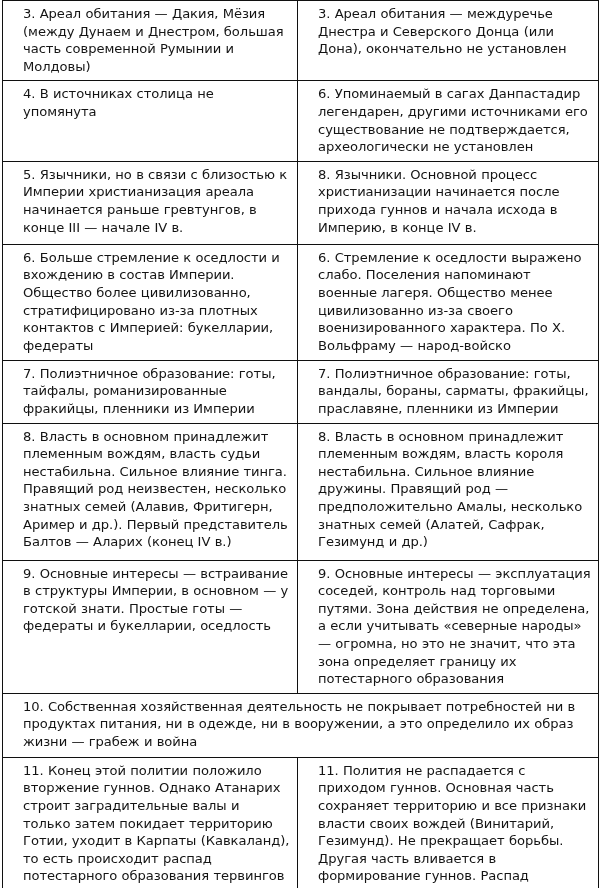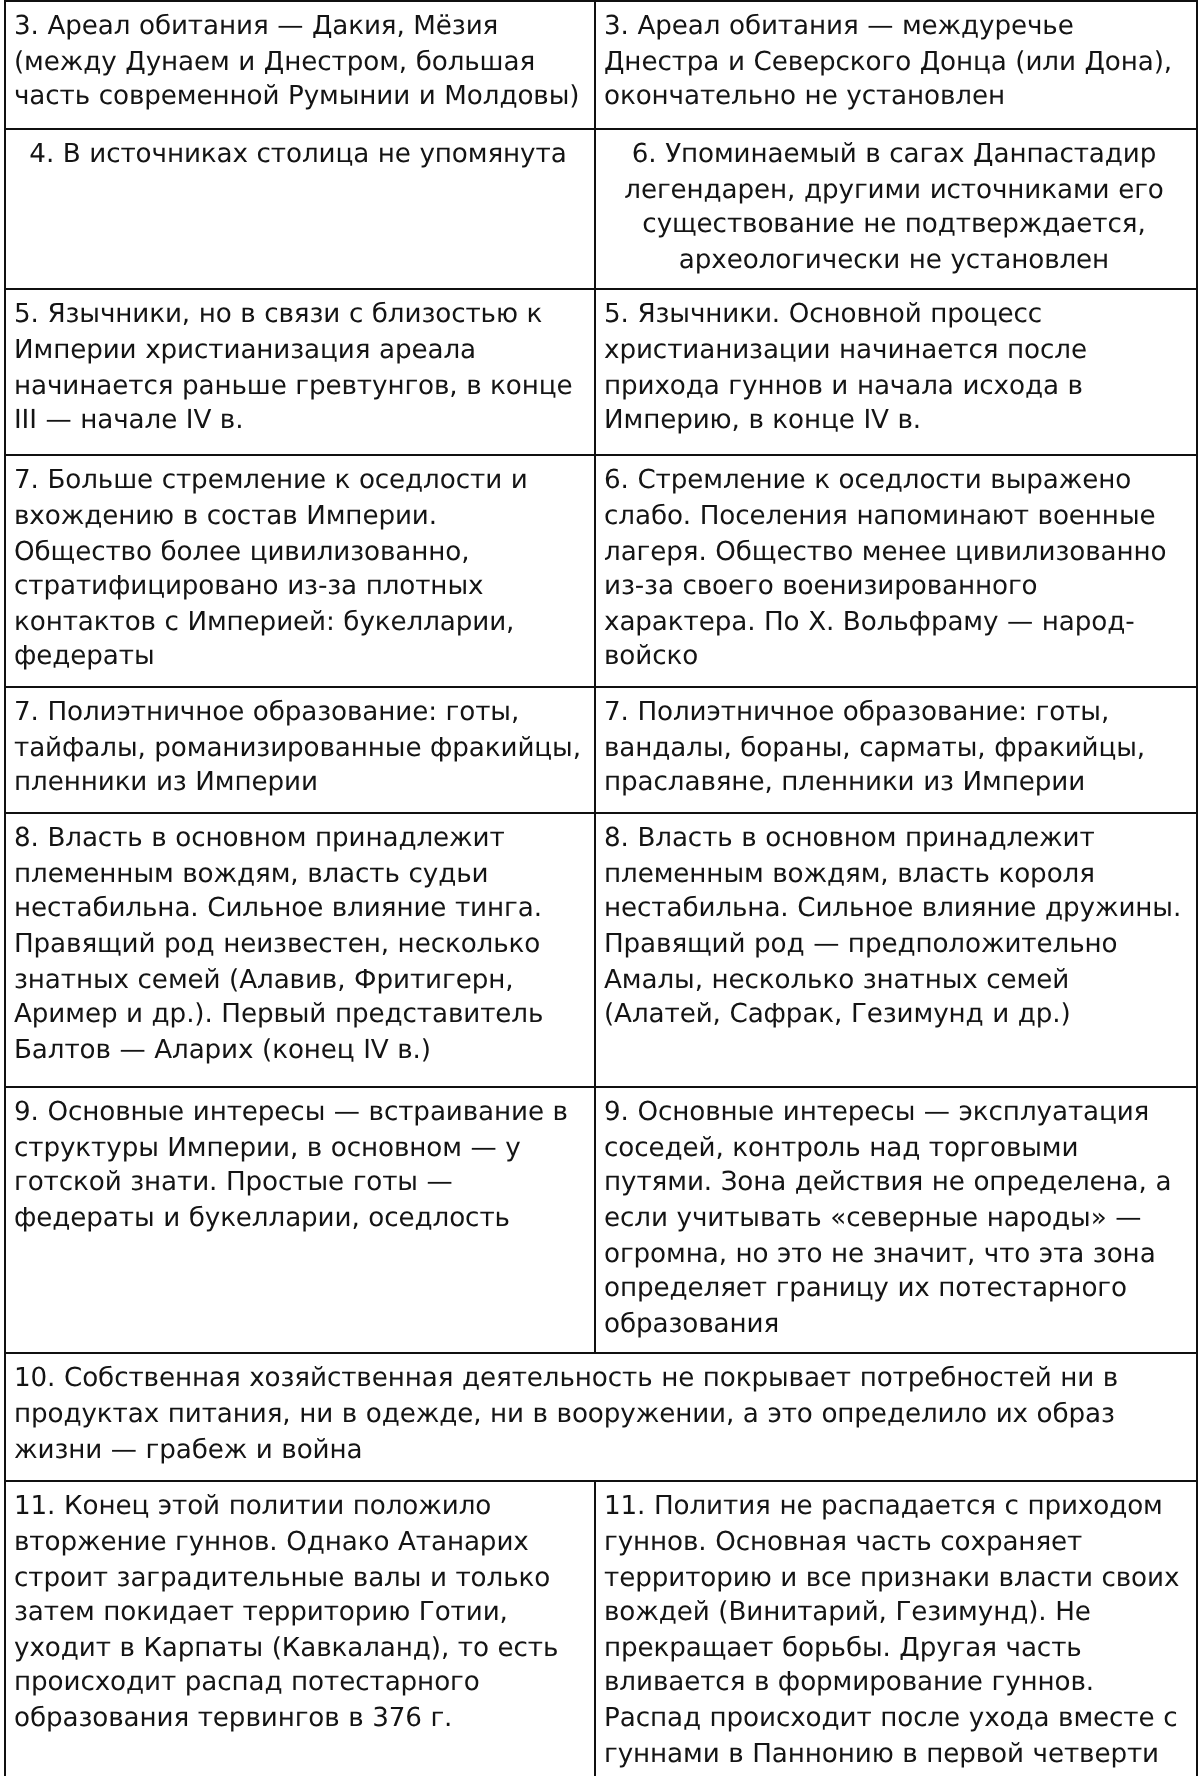--- a/index.html
+++ b/index.html
@@ -30,38 +30,38 @@
     border-collapse: collapse;
     table-layout: fixed;
   }
 
   table.compare col.c-left  { width: 295px; }
   table.compare col.c-right { width: 301px; }
 
   table.compare td {
     border: 1.6px solid #101010;
     vertical-align: top;
-    padding: 4px 6px 5px 4px;
+    padding: 4px 6px 5px 20px;
     font-size: 13.1px;
     line-height: 1.345;
     letter-spacing: -0.05px;
     word-spacing: 0.2px;
     text-align: left;
     hyphens: manual;
     background: #fff;
   }
 
   table.compare td.full {
     border-left: 1.6px solid #101010;
     border-right: 1.6px solid #101010;
   }
 
   
   tr.r3 td  { height: 54px; }
-  tr.r4 td  { height: 70px; text-align: center; }
+  tr.r4 td  { height: 70px; }
   tr.r5 td  { height: 73px; margin-top: 14px; }
   tr.r6 td  { height: 88px; }
   tr.r7 td  { height: 53px; }
   tr.r8 td  { height: 127px; margin-top: 48px; }
   tr.r9 td  { height: 118px; }
   tr.r10 td { height: 54px; margin-top: 28px; }
   tr.r11 td { height: 132px; }
 
   .cell-text {
     display: block;
@@ -95,27 +95,27 @@
         <td>
           <span class="cell-text">6. Упоминаемый в сагах Данпастадир легендарен, другими источниками его существование не подтверждается, археологически не установлен</span>
         </td>
       </tr>
 
       <tr class="r5">
         <td>
           <span class="cell-text">5. Язычники, но в связи с близостью к Империи христианизация ареала начинается раньше гревтунгов, в конце III — начале IV в.</span>
         </td>
         <td>
-          <span class="cell-text">5. Язычники. Основной процесс христианизации начинается после прихода гуннов и начала исхода в Империю, в конце IV в.</span>
+          <span class="cell-text">8. Язычники. Основной процесс христианизации начинается после прихода гуннов и начала исхода в Империю, в конце IV в.</span>
         </td>
       </tr>
 
       <tr class="r6">
         <td>
-          <span class="cell-text">7. Больше стремление к оседлости и вхождению в состав Империи. Общество более цивилизованно, стратифицировано из-за плотных контактов с Империей: букелларии, федераты</span>
+          <span class="cell-text">6. Больше стремление к оседлости и вхождению в состав Империи. Общество более цивилизованно, стратифицировано из-за плотных контактов с Империей: букелларии, федераты</span>
         </td>
         <td>
           <span class="cell-text">6. Стремление к оседлости выражено слабо. Поселения напоминают военные лагеря. Общество менее цивилизованно из-за своего военизированного характера. По Х. Вольфраму — народ-войско</span>
         </td>
       </tr>
 
       <tr class="r7">
         <td>
           <span class="cell-text">7. Полиэтничное образование: готы, тайфалы, романизированные фракийцы, пленники из Империи</span>
         </td>

